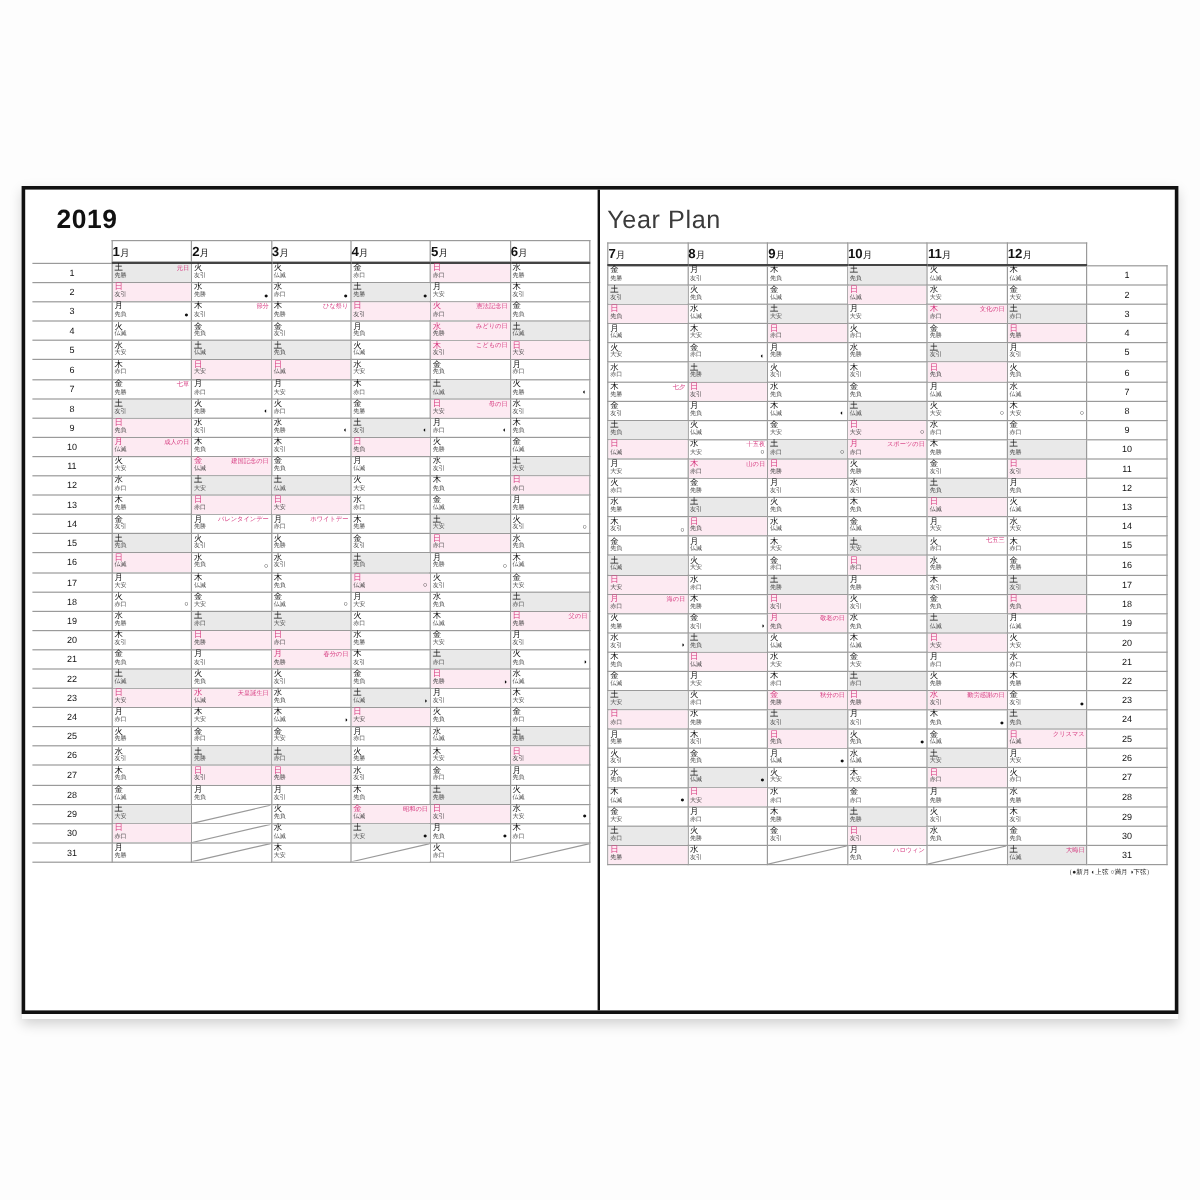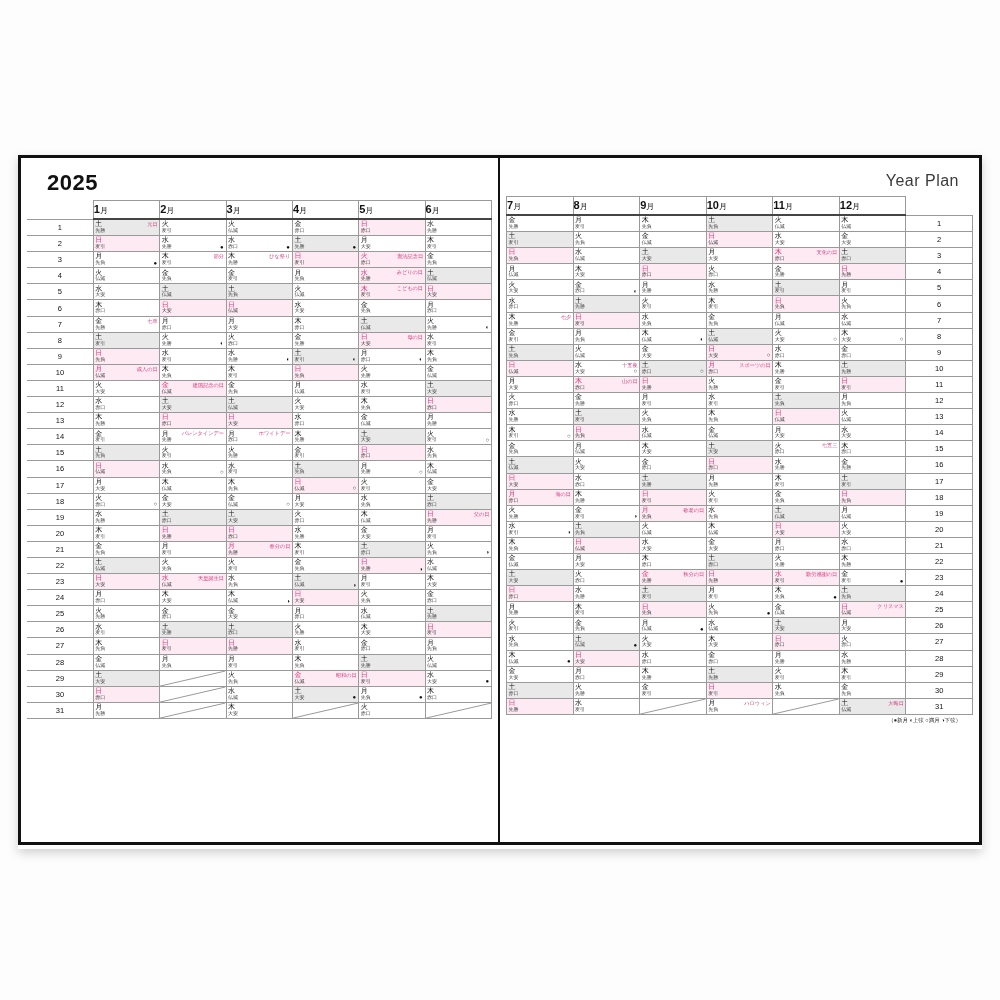--- a/index.html
+++ b/index.html
@@ -19,21 +19,21 @@
   }
   .half{position:relative;box-sizing:border-box;padding:8px 6px 6px 6px;}
   .half.left{width:50%;border-right:2px solid #111;}
   .half.right{width:50%;}
 
   .year{
     font-size:22px;font-weight:bold;color:#111;letter-spacing:.5px;
     padding-left:20px;line-height:1;margin-top:6px;margin-bottom:6px;
   }
   .yearplan{
-    text-align:right;font-size:16px;color:#3b3b3b;font-weight:400;
+    text-align:left;font-size:21px;color:#3b3b3b;font-weight:400;
     padding-right:14px;margin-top:6px;margin-bottom:6px;letter-spacing:.5px;
   }
 
   table.cal{border-collapse:collapse;table-layout:fixed;width:100%;}
   table.cal td,table.cal th{border:1px solid #9a9a9a;padding:0;}
   .mhead{
     height:17px;font-size:11px;font-weight:bold;text-align:left;
     border-bottom:2px solid #444 !important;color:#111;
   }
   .mhead .sm{font-size:8px;font-weight:normal;}
@@ -65,21 +65,21 @@
 </style>
 </head>
 <body>
 
 <div class="page">
   <div class="shadow"></div>
 
   <div class="spread">
 
     <div class="half left">
-      <div class="year">2025</div>
+      <div class="year">2019</div>
       <table class="cal">
         <thead>
           <tr>
             <th class="idxhead"></th>
             <th class="mhead"><span>1</span><span class="sm">月</span></th>
             <th class="mhead"><span>2</span><span class="sm">月</span></th>
             <th class="mhead"><span>3</span><span class="sm">月</span></th>
             <th class="mhead"><span>4</span><span class="sm">月</span></th>
             <th class="mhead"><span>5</span><span class="sm">月</span></th>
             <th class="mhead"><span>6</span><span class="sm">月</span></th>

